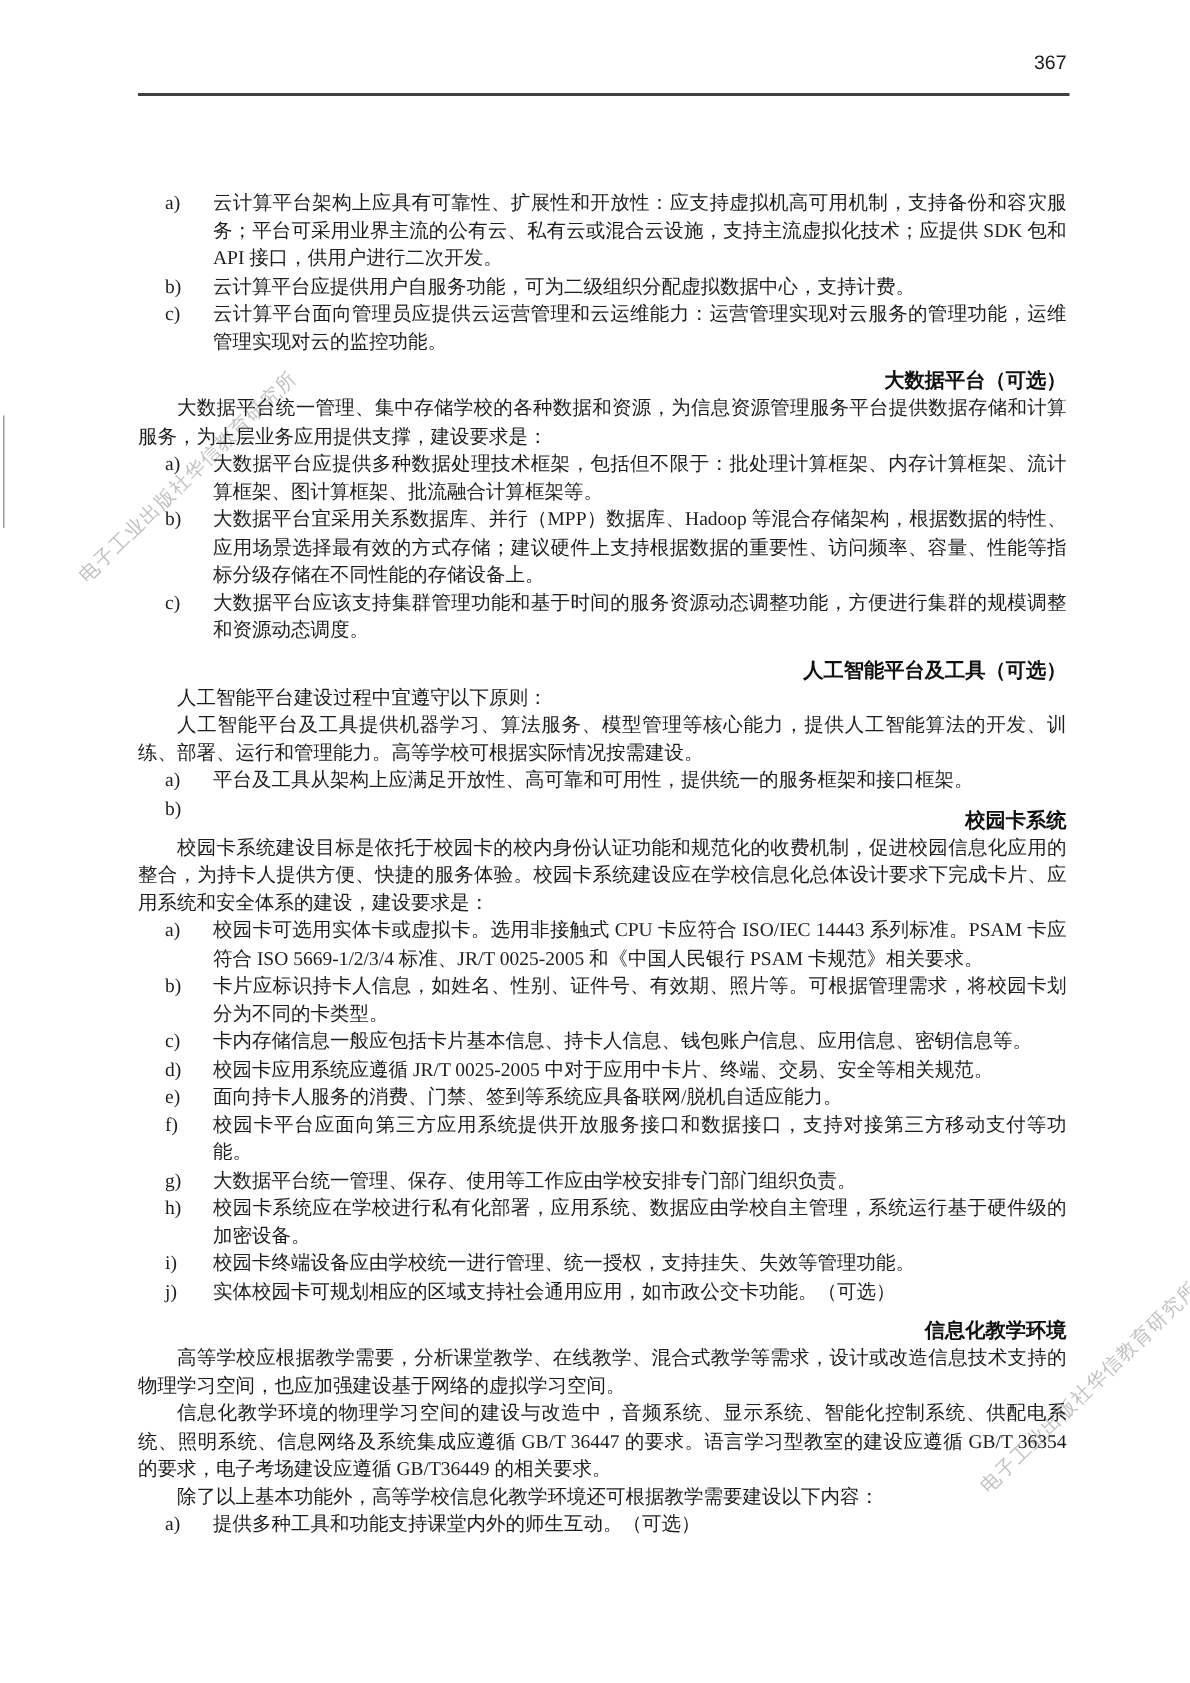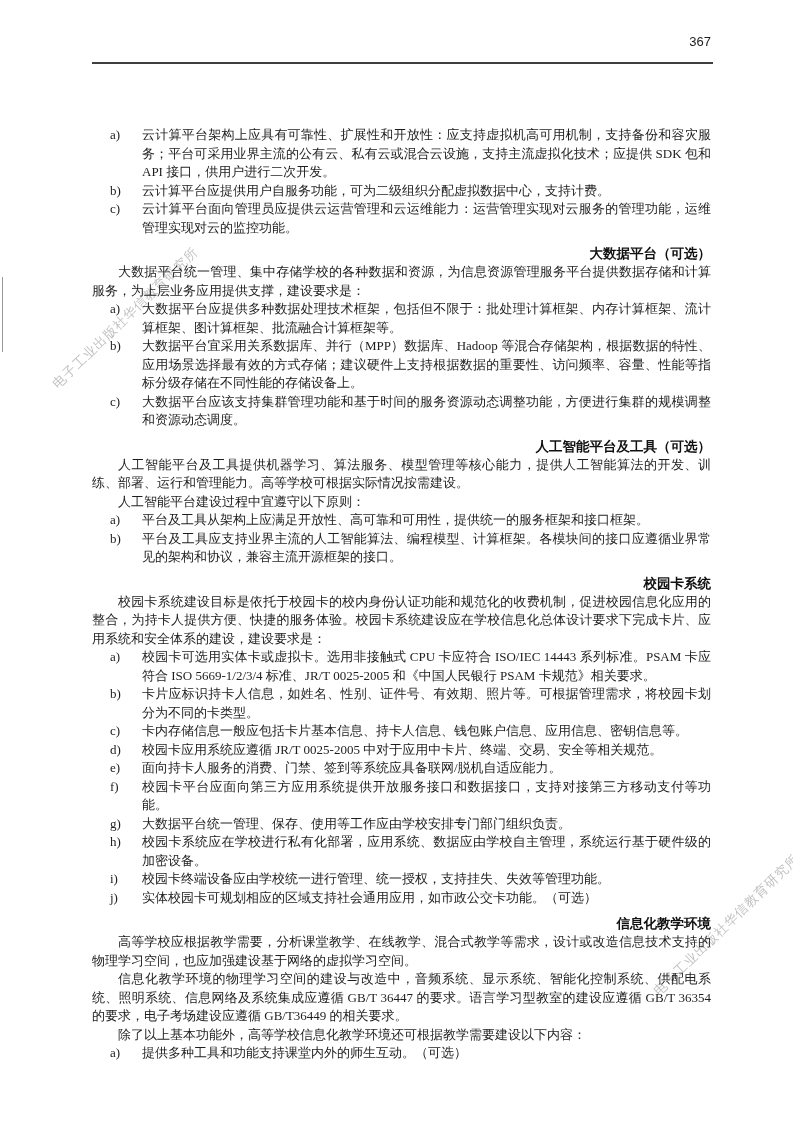--- a/index.html
+++ b/index.html
@@ -101,30 +101,29 @@
         </div>
         <div class="li">
           <span class="marker">c)</span>
           <span>大数据平台应该支持集群管理功能和基于时间的服务资源动态调整功能，方便进行集群的规模调整和资源动态调度。</span>
         </div>
       </div>
     </section>
 
     <section>
       <h2 class="sec-heading">人工智能平台及工具（可选）</h2>
+      <p>人工智能平台建设过程中宜遵守以下原则：</p>
       <p>人工智能平台及工具提供机器学习、算法服务、模型管理等核心能力，提供人工智能算法的开发、训练、部署、运行和管理能力。高等学校可根据实际情况按需建设。</p>
-      <p>人工智能平台建设过程中宜遵守以下原则：</p>
       <div class="lettered-list">
         <div class="li">
           <span class="marker">a)</span>
           <span>平台及工具从架构上应满足开放性、高可靠和可用性，提供统一的服务框架和接口框架。</span>
         </div>
         <div class="li">
           <span class="marker">b)</span>
-          <span>平台及工具应支持业界主流的人工智能算法、编程模型、计算框架。各模块间的接口应遵循业界常见的架构和协议，兼容主流开源框架的接口。</span>
         </div>
       </div>
     </section>
 
     <section>
       <h2 class="sec-heading">校园卡系统</h2>
       <p>校园卡系统建设目标是依托于校园卡的校内身份认证功能和规范化的收费机制，促进校园信息化应用的整合，为持卡人提供方便、快捷的服务体验。校园卡系统建设应在学校信息化总体设计要求下完成卡片、应用系统和安全体系的建设，建设要求是：</p>
       <div class="lettered-list">
         <div class="li">
           <span class="marker">a)</span>

